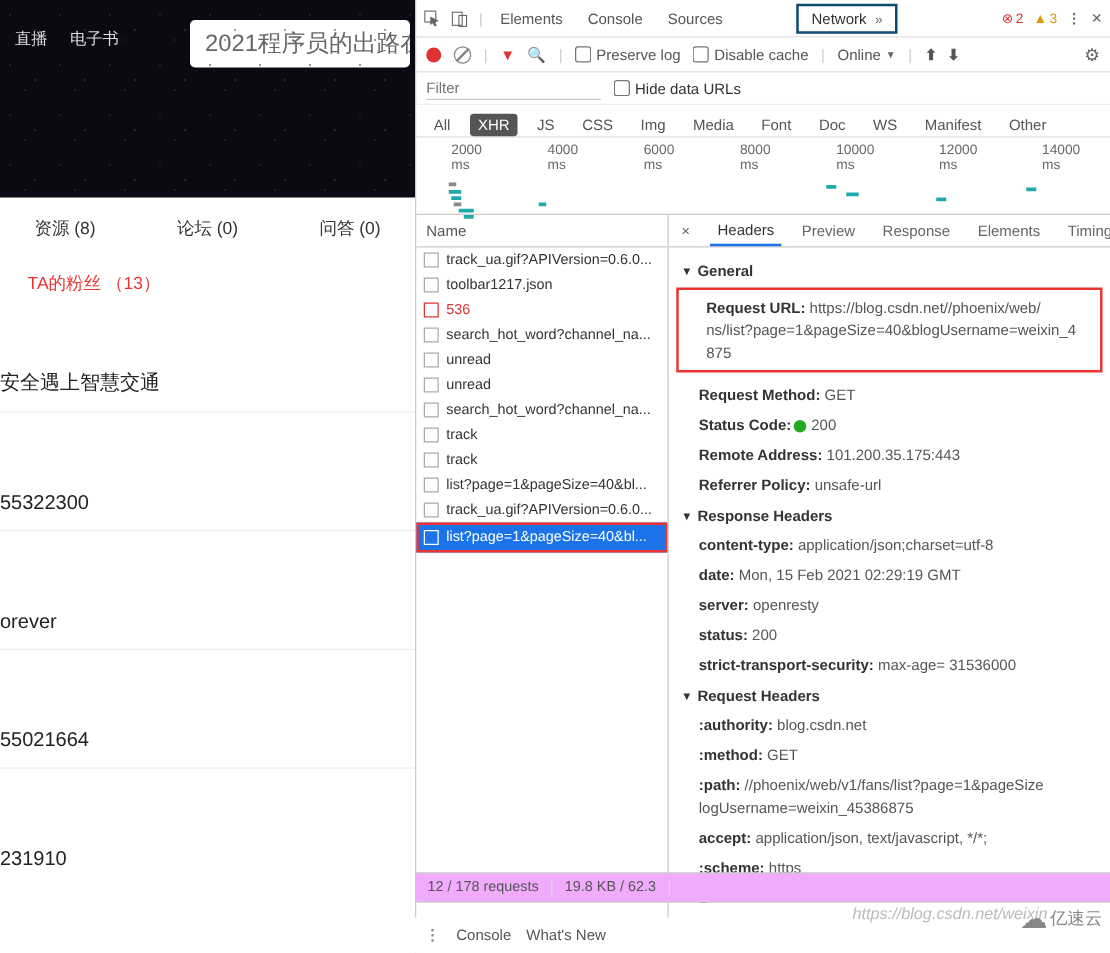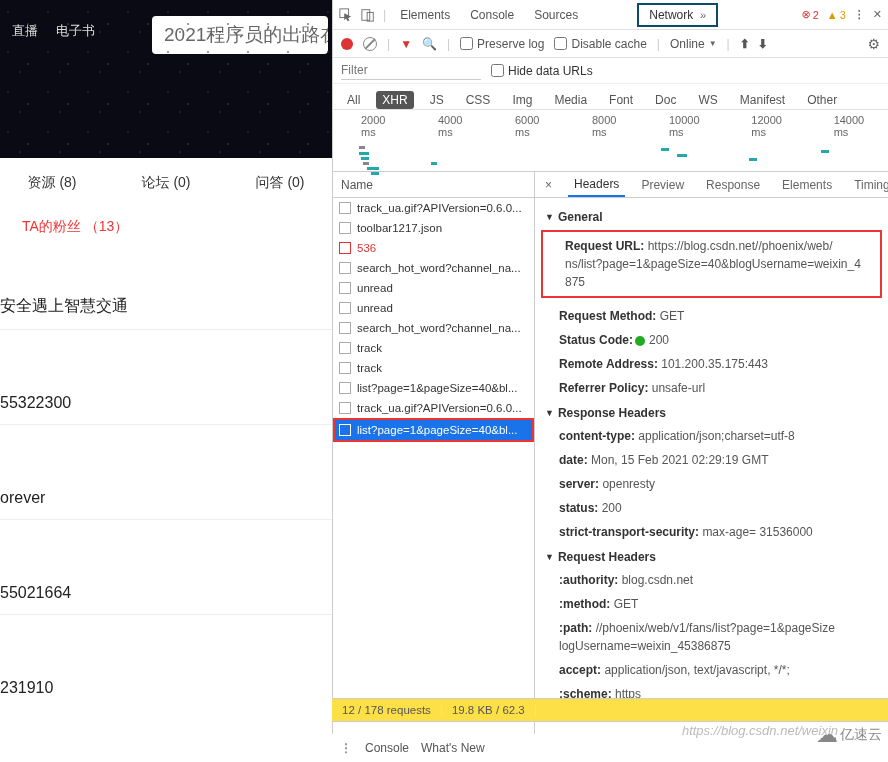--- a/index.html
+++ b/index.html
@@ -71,21 +71,21 @@
     .dtab { padding: 4px 6px; cursor:pointer;}
     .dtab.active { color:#333; border-bottom: 2px solid #1a73e8;}
     .detail-body { padding: 6px 10px; font-size: 12px; color:#333; }
     .sect-head { display:flex; align-items:center; gap:4px; font-weight:bold; color:#333; padding: 6px 0 4px 0;}
     .tri { font-size: 9px; color:#333;}
     .kv { padding: 3px 0 3px 14px; line-height:1.5; color:#555;}
     .kv b { color:#333; font-weight:bold;}
     .code-dot { display:inline-block; width:10px; height:10px; background:#2a2; border-radius:50%; margin: 0 4px 0 2px; vertical-align:middle;}
     .url-box { border: 2px solid #e33; padding: 2px 8px; margin: 2px -4px 6px -4px;}
     
-    .status-bar { position:absolute; bottom: 40px; left: 332px; width: 556px; height: 24px; border-top:1px solid #ccc; border-bottom:1px solid #ccc; display:flex; align-items:center; font-size:11.5px; color:#555; background:#fde047;}
+    .status-bar { position:absolute; bottom: 40px; left: 332px; width: 556px; height: 24px; border-top:1px solid #ccc; border-bottom:1px solid #ccc; display:flex; align-items:center; font-size:11.5px; color:#555; background:#f0abfc;}
     .status-bar .cell { padding: 0 10px; border-right:1px solid #ddd;}
     .drawer-bar { position:absolute; bottom:0; left:332px; width:556px; height:28px; display:flex; align-items:center; font-size:12px; color:#555; gap:12px; padding-left:8px; background:#fff;}
     .dots { font-weight:bold; letter-spacing:1px; color:#888;}
     
     .watermark { position:absolute; bottom: 24px; right: 50px; color:#bbb; font-size: 13px; font-style: italic; }
     .cloud-logo { position:absolute; bottom: 14px; right: 6px; display:flex; align-items:center; gap:2px; font-size:14px; color:#888;}
     .cloud-ic { font-size:22px; color:#888;}
     svg.smallicon{width:14px;height:14px;}
   </style>
 </head>

